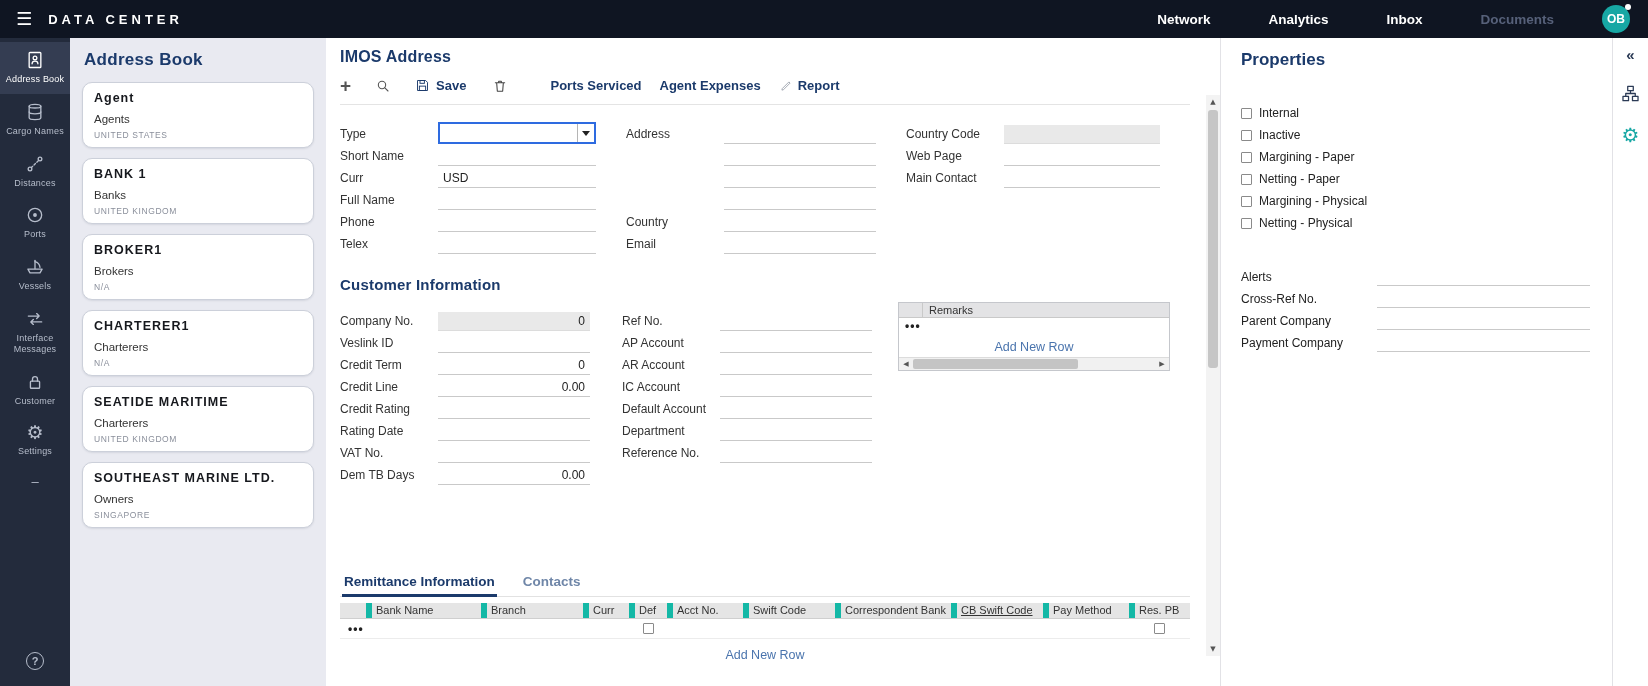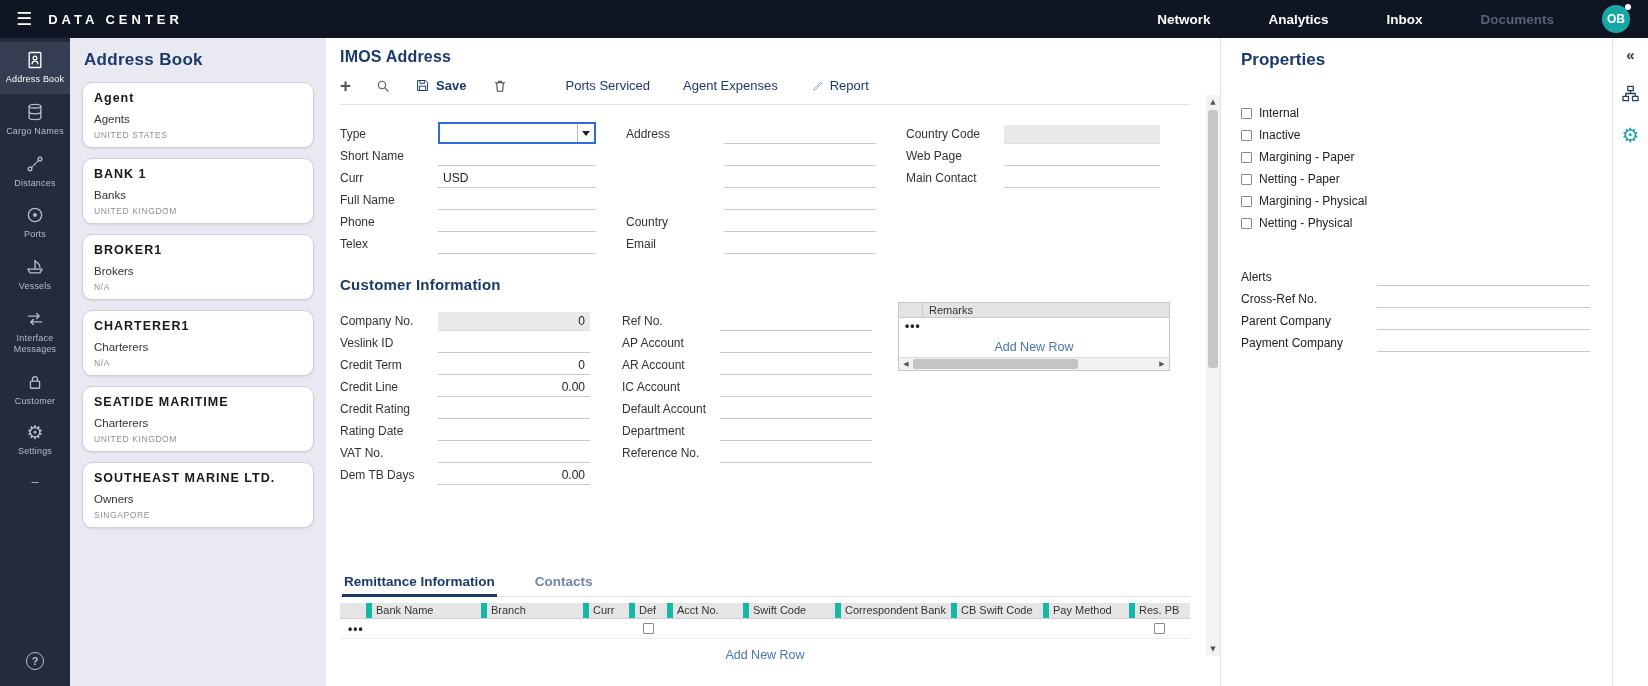--- a/index.html
+++ b/index.html
@@ -51,21 +51,21 @@
   .main { flex: 1; background: #fff; position: relative; display: flex; flex-direction: column;
           padding: 10px 30px 0 14px; overflow: hidden; }
   .main-title { color: #1b3a6b; font-size: 16px; font-weight: bold; letter-spacing: .2px; }
   .toolbar { display: flex; align-items: center; margin-top: 10px; padding-bottom: 9px; border-bottom: 1px solid #e4e4e4; }
   .tb-icon { display: flex; align-items: center; cursor: pointer; margin-right: 24px; }
   .tb-icon svg { width: 16px; height: 16px; fill: none; stroke-width: 1.6; stroke-linecap: round; stroke-linejoin: round; }
   .tb-plus { font-size: 19px; color: #555; font-weight: bold; line-height: 1; }
   .tb-save { display: flex; align-items: center; gap: 6px; color: #1b3a6b; font-size: 13px; font-weight: bold;
              cursor: pointer; margin-right: 26px; }
   .tb-save svg { width: 15px; height: 15px; stroke: #1b3a6b; fill: none; stroke-width: 1.5; }
-  .tb-link { color: #1b3a6b; font-size: 13px; font-weight: normal; cursor: pointer; margin-left: 33px; display: flex;
+  .tb-link { color: #1b3a6b; font-size: 13px; font-weight: bold; cursor: pointer; margin-left: 18px; display: flex;
              align-items: center; gap: 5px; }
   .tb-link svg { width: 14px; height: 14px; stroke: #9aa0aa; fill: none; stroke-width: 1.5; }
 
   
   .form-cols { display: flex; margin-top: 17px; }
   .fcol { display: flex; flex-direction: column; }
   .fcol.w1 { width: 256px; margin-right: 30px; }
   .fcol.w2 { width: 250px; margin-right: 30px; }
   .fcol.w3 { width: 254px; }
   .frow { display: flex; align-items: flex-end; height: 22px; }
@@ -97,40 +97,40 @@
   .addrow { color: #4a74ad; font-size: 12.5px; cursor: pointer; text-decoration: none; }
   .rem-body .addrow { position: absolute; left: 0; right: 0; bottom: 3px; text-align: center; }
   .hscroll { display: flex; align-items: stretch; height: 13px; background: #f1f1f1; border-top: 1px solid #dcdcdc; cursor: pointer;}
   .hs-arrow { width: 14px; font-size: 7px; color: #555; display: flex; align-items: center; justify-content: center;
               font-family: "DejaVu Sans", sans-serif; }
   .hs-track { flex: 1; position: relative; }
   .hs-thumb { position: absolute; left: 0; top: 1px; bottom: 1px; width: 68%; background: #c4c4c4; border-radius: 2px; }
 
   
   .bottom { margin-top: auto; padding-bottom: 24px; }
-  .tabs { display: flex; gap: 36px; border-bottom: 1px solid #e2e2e2; padding-left: 2px; }
+  .tabs { display: flex; gap: 24px; border-bottom: 1px solid #e2e2e2; padding-left: 2px; }
   .tab { font-size: 13.5px; font-weight: bold; color: #6f86a8; padding: 2px 2px 5px; cursor: pointer;
          border-bottom: 3px solid transparent; margin-bottom: -1px; }
   .tab.active { color: #1b3a6b; border-bottom-color: #1b3a6b; }
   .trow { display: flex; align-items: stretch; }
   .thead { background: #e5e5e5; height: 16px; border-bottom: 1px solid #cfcfcf; margin-top: 6px; }
   .thead .tc { font-size: 11px; color: #333; padding: 1px 4px 0; border-left: 6px solid #14b8a6; white-space: nowrap;
                overflow: hidden; cursor: pointer; }
   .thead .tc:first-child { border-left: none; }
   .tbodyr { height: 20px; border-bottom: 1px solid #ececec; }
   .tbodyr .tc { display: flex; align-items: center; }
   .tc.c0 { width: 26px; flex-shrink: 0; }
   .tc.c1 { width: 115px; flex-shrink: 0; }
   .tc.c2 { width: 102px; flex-shrink: 0; }
   .tc.c3 { width: 46px; flex-shrink: 0; }
   .tc.c4 { width: 38px; flex-shrink: 0; }
   .tc.c5 { width: 76px; flex-shrink: 0; }
   .tc.c6 { width: 92px; flex-shrink: 0; }
   .tc.c7 { width: 116px; flex-shrink: 0; }
-  .tc.c8 { width: 92px; flex-shrink: 0; }
+  .tc.c8 { width: 92px; flex-shrink: 0; text-decoration: underline; }
   .tc.c9 { width: 86px; flex-shrink: 0; }
   .tc.c10 { flex: 1; }
   .row-menu { font-size: 12px; font-weight: bold; color: #222; padding-left: 8px; cursor: pointer; letter-spacing: 1px; }
   .cbx { width: 11px; height: 11px; border: 1px solid #8a8a8a; background: #fff; border-radius: 1px; cursor: pointer; }
   .tbodyr .tc.c4, .tbodyr .tc.c10 { justify-content: center; }
   .table-addrow { display: block; text-align: center; margin-top: 9px; }
 
   
   .vscroll { position: absolute; top: 57px; bottom: 30px; right: 0; width: 14px; background: #f3f3f3; cursor: pointer; }
   .vs-arrow { position: absolute; left: 0; right: 0; height: 14px; font-size: 7px; color: #555; text-align: center;

